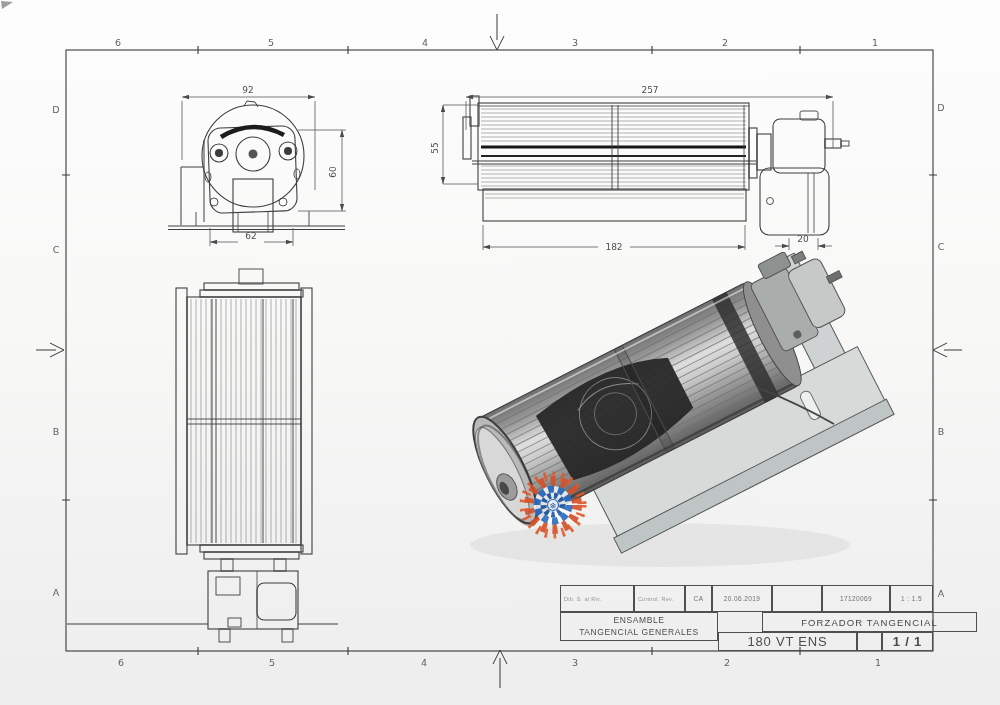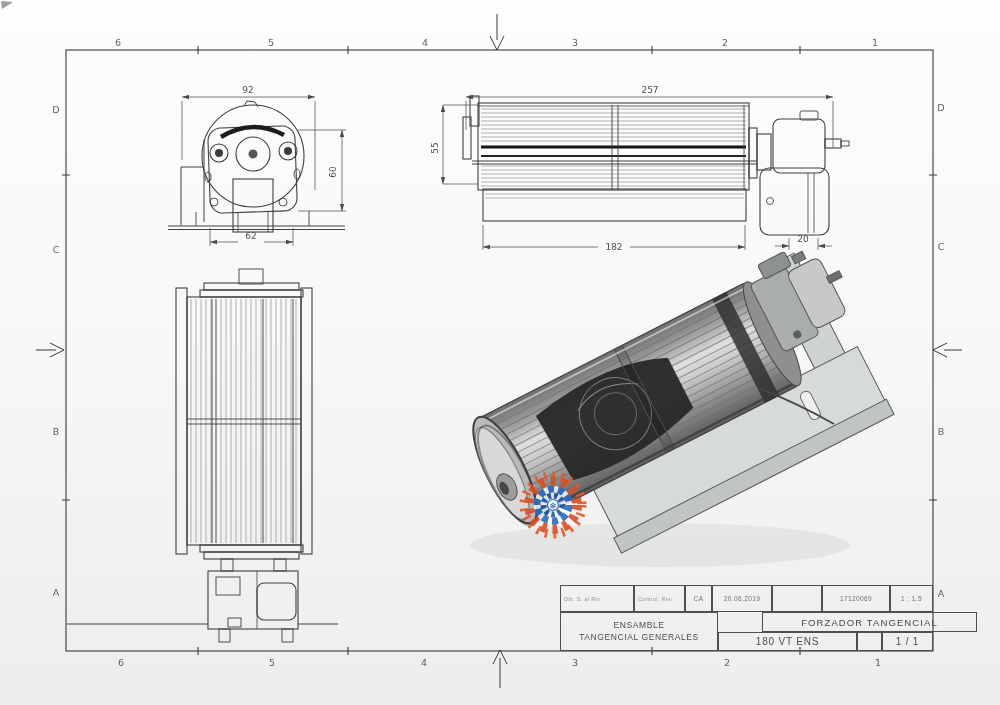--- a/index.html
+++ b/index.html
@@ -13,21 +13,21 @@
   
   .tb{position:absolute;box-sizing:border-box;border:1px solid #4f4f4f;
       display:flex;align-items:center;justify-content:center;
       color:#565656;overflow:hidden;background:transparent;}
   .tb-tiny{justify-content:flex-start;padding-left:3px;font-size:5.5px;
            letter-spacing:.3px;color:#949494;}
   .tb-small{font-size:6.5px;color:#6f6f6f;letter-spacing:.4px;}
   .tb-assembly{flex-direction:column;font-size:8.5px;letter-spacing:.6px;
                line-height:1.3;color:#4c4c4c;}
   .tb-title{font-size:9.5px;letter-spacing:1.1px;color:#474747;margin-left:44px;}
-  .tb-code{font-size:10px;letter-spacing:.8px;color:#4c4c4c;}
+  .tb-code{font-size:13px;letter-spacing:.8px;color:#4c4c4c;}
 </style>
 </head>
 <body>
 
 <div id="stage">
 
 <svg id="lineart" width="1000" height="705" viewBox="0 0 1000 705">
   <defs>
     <linearGradient id="cyl" x1="0" y1="-58" x2="0" y2="58" gradientUnits="userSpaceOnUse">
       <stop offset="0" stop-color="#6f6f6f"></stop>
@@ -243,23 +243,23 @@
 
 <div>
   <div class="tb tb-tiny" style="left:560px;top:585px;width:74px;height:27px;">Dib. S. al Riv.</div>
   <div class="tb tb-tiny" style="left:634px;top:585px;width:51px;height:27px;">Control. Rev.</div>
   <div class="tb tb-small" style="left:685px;top:585px;width:27px;height:27px;">CA</div>
   <div class="tb tb-small" style="left:712px;top:585px;width:60px;height:27px;">20.06.2019</div>
   <div class="tb tb-small" style="left:772px;top:585px;width:50px;height:27px;"></div>
   <div class="tb tb-small" style="left:822px;top:585px;width:68px;height:27px;">17120069</div>
   <div class="tb tb-small" style="left:890px;top:585px;width:43px;height:27px;">1 : 1.5</div>
 
-  <div class="tb tb-assembly" style="left:560px;top:612px;width:158px;height:39px;">
+  <div class="tb tb-assembly" style="left:560px;top:612px;width:158px;height:29px;">
     <span>ENSAMBLE</span>
     <span>TANGENCIAL  GENERALES</span>
   </div>
   <div class="tb tb-title" style="left:718px;top:612px;width:215px;height:20px;">FORZADOR TANGENCIAL</div>
   <div class="tb tb-code" style="left:718px;top:632px;width:139px;height:19px;">180 VT ENS</div>
   <div class="tb tb-small" style="left:857px;top:632px;width:25px;height:19px;"></div>
-  <div class="tb tb-code" style="left:882px;top:632px;width:51px;height:19px;">1 / 1</div>
+  <div class="tb tb-code" style="left:882px;top:632px;width:51px;height:19px;font-weight:bold;">1 / 1</div>
 </div>
 
 </div>
 
 </body></html>

